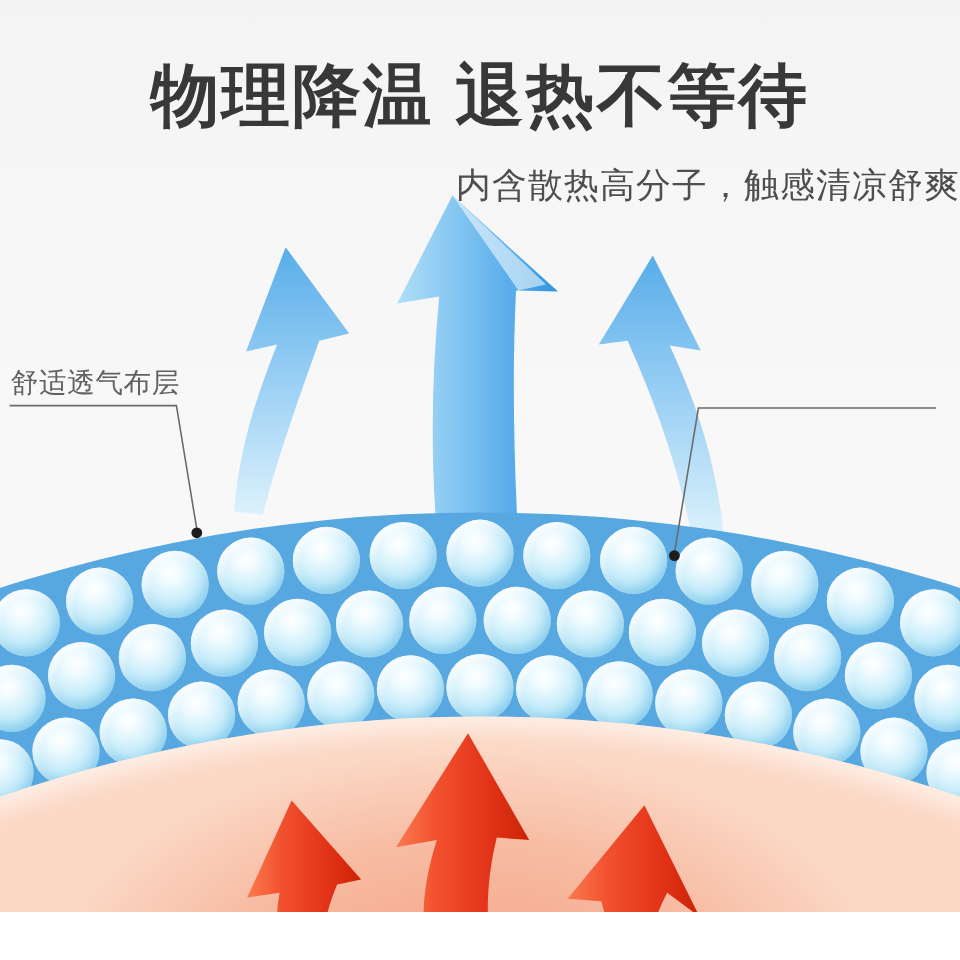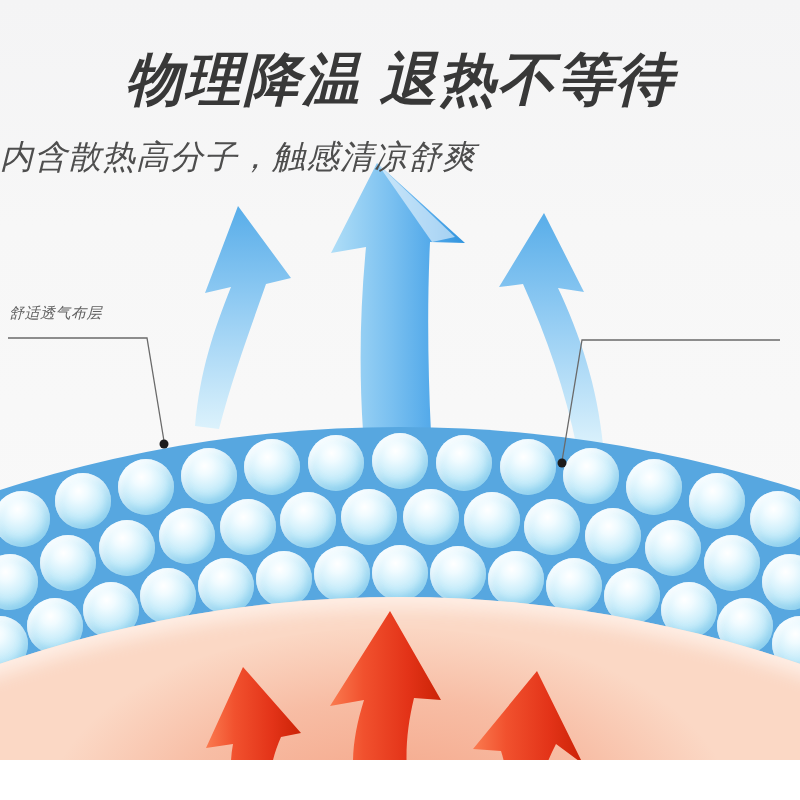--- a/index.html
+++ b/index.html
@@ -1,31 +1,30 @@
 <!DOCTYPE html>
 <html><head>
 <meta charset="utf-8">
 <style>
   html,body{margin:0;padding:0;}
   body{font-family:"Liberation Sans","DejaVu Sans",sans-serif;}
   .stage{
     position:relative;width:800px;height:760px;overflow:hidden;
     background:linear-gradient(180deg,#f4f4f5 0%,#f7f7f7 30%,#fafafa 100%);
-    font-style:italic;
   }
   .layer{position:absolute;left:0;top:0;width:800px;height:800px;}
 
   
   .title{
     position:absolute;left:0;top:42px;width:800px;text-align:center;
     font-size:57px;font-weight:600;color:#383838;letter-spacing:2px;z-index:8;
   }
   .subtitle{
-    position:absolute;left:0;top:135px;width:800px;text-align:left;
-    font-size:33px;font-weight:400;color:#4e4e4e;letter-spacing:1px;z-index:8;
+    position:absolute;left:0;top:135px;width:800px;text-align:right;
+    font-size:29px;font-weight:400;color:#4e4e4e;letter-spacing:1px;z-index:8;
   }
 
   
   .blue-arrows{z-index:1;}
   
   .band{
     position:absolute;left:-901px;top:427px;width:2602px;height:2602px;
     border-radius:50%;background:#57a7e0;z-index:2;
   }
   .spheres{z-index:3;}
@@ -43,21 +42,21 @@
   }
   .skin-glow{
     position:absolute;left:50px;top:628px;width:680px;height:350px;border-radius:50%;
     background:radial-gradient(ellipse at 50% 55%, rgba(242,148,115,0.8) 0%, rgba(242,148,115,0.4) 45%, rgba(242,148,115,0) 72%);
     z-index:5;
   }
   .red-arrows{z-index:6;}
   .leader-lines{z-index:7;}
 
   .layer-label{
-    position:absolute;font-size:15px;color:#616161;letter-spacing:0.5px;z-index:8;white-space:nowrap;
+    position:absolute;font-size:23px;color:#616161;letter-spacing:0.5px;z-index:8;white-space:nowrap;
   }
   .label-left{left:9px;top:304px;}
   .label-right{left:586px;top:307px;}
 </style>
 </head>
 <body>
 
 <div class="stage">
 
   <div class="title">物理降温 退热不等待</div>

